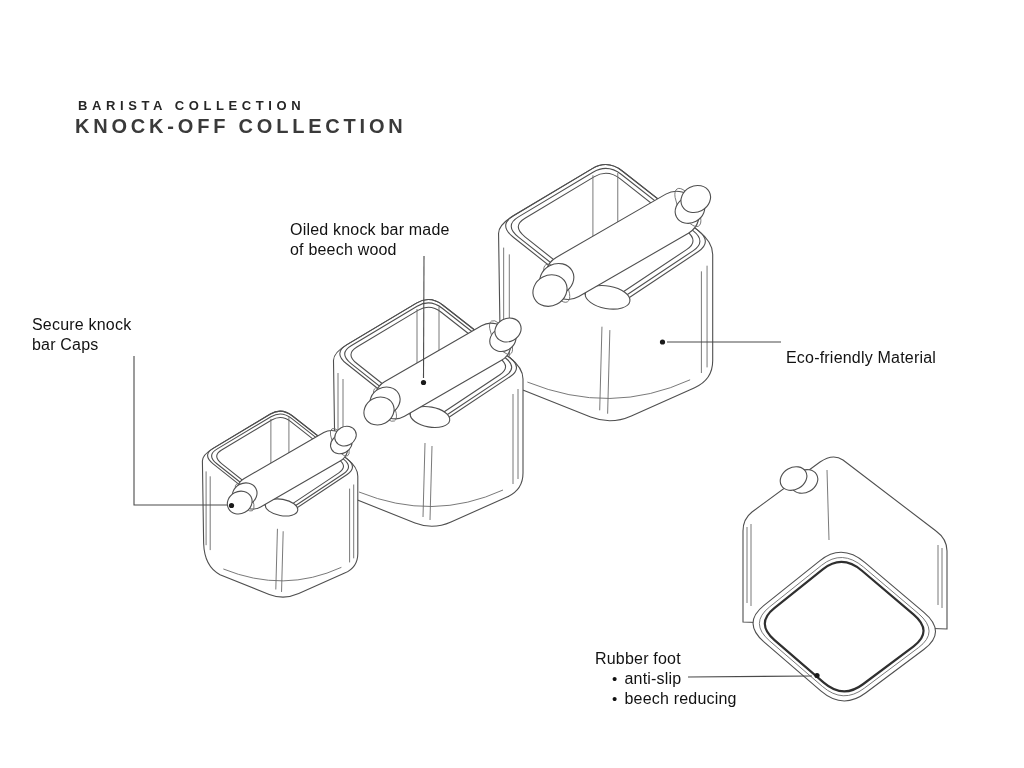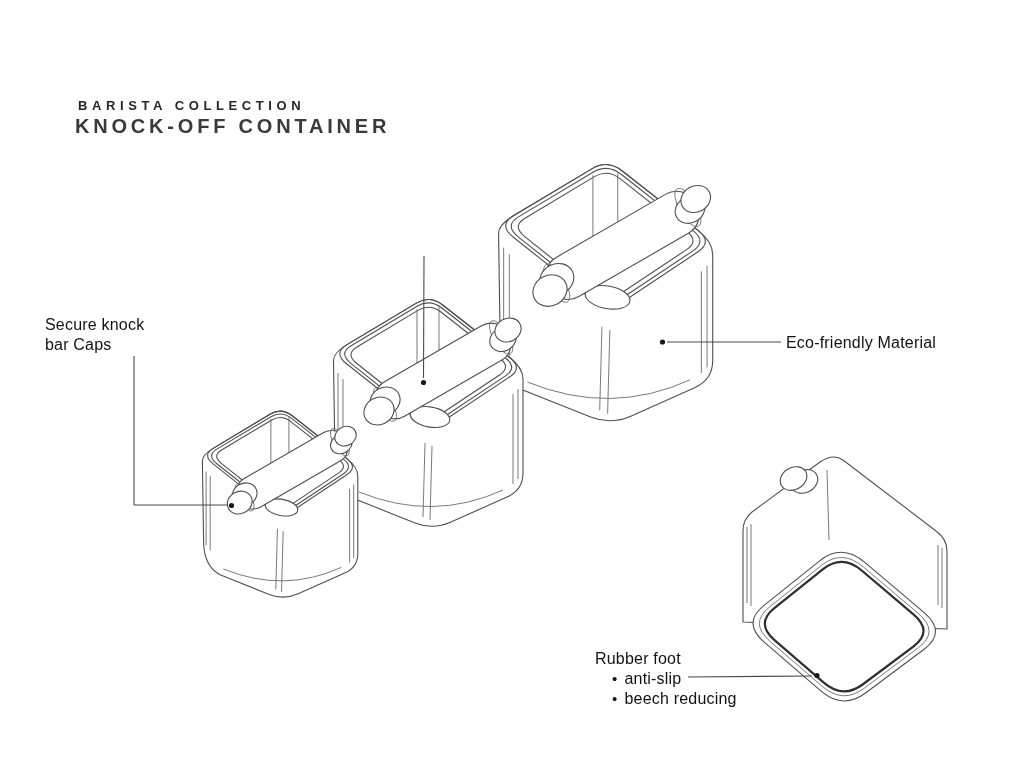--- a/index.html
+++ b/index.html
@@ -26,22 +26,22 @@
     font-size:13px;line-height:14px;font-weight:600;letter-spacing:4.6px;color:#262626;
   }
   .title{
     position:absolute;left:75px;top:115px;
     font-size:20px;line-height:23px;font-weight:700;letter-spacing:3.8px;color:#3a3a3a;
   }
   .lbl{
     position:absolute;font-size:16px;line-height:20px;color:#121212;letter-spacing:.2px;
   }
   .lbl-knockbar{left:290px;top:220px;width:172px;}
-  .lbl-caps{left:45px;top:315px;width:118px;}
-  .lbl-eco{left:786px;top:333px;white-space:nowrap;}
+  .lbl-caps{left:32px;top:315px;width:118px;}
+  .lbl-eco{left:786px;top:348px;white-space:nowrap;}
   .lbl-foot{left:595px;top:649px;}
   .feat-row{display:flex;gap:7px;padding-left:17px;}
   .bullet{font-size:15px;}
 </style>
 </head>
 <body>
 
 <div class="stage">
 
   <svg id="illu" width="1024" height="768" viewBox="0 0 1024 768">
@@ -111,22 +111,23 @@
 
       <path class="leader" d="M 667,342 L 781,342"></path>
       <circle class="dot" cx="662.5" cy="342" r="2.6"></circle>
 
       <path class="leader" d="M 688,677 L 812,676"></path>
       <circle class="dot" cx="817" cy="675.5" r="2.6"></circle>
     </g>
   </svg>
 
   <div class="kicker">BARISTA COLLECTION</div>
-  <div class="title">KNOCK-OFF CONTAINER</div>
+  <div class="title">KNOCK-OFF COLLECTION</div>
 
+  <div class="lbl lbl-knockbar">Oiled knock bar made of beech wood</div>
 
   <div class="lbl lbl-caps">Secure knock bar Caps</div>
 
   <div class="lbl lbl-eco">Eco-friendly Material</div>
 
   <div class="lbl lbl-foot">
     <div>Rubber foot</div>
     <div class="feat-row">
       <span class="bullet">•</span>
       <span>anti-slip</span>

